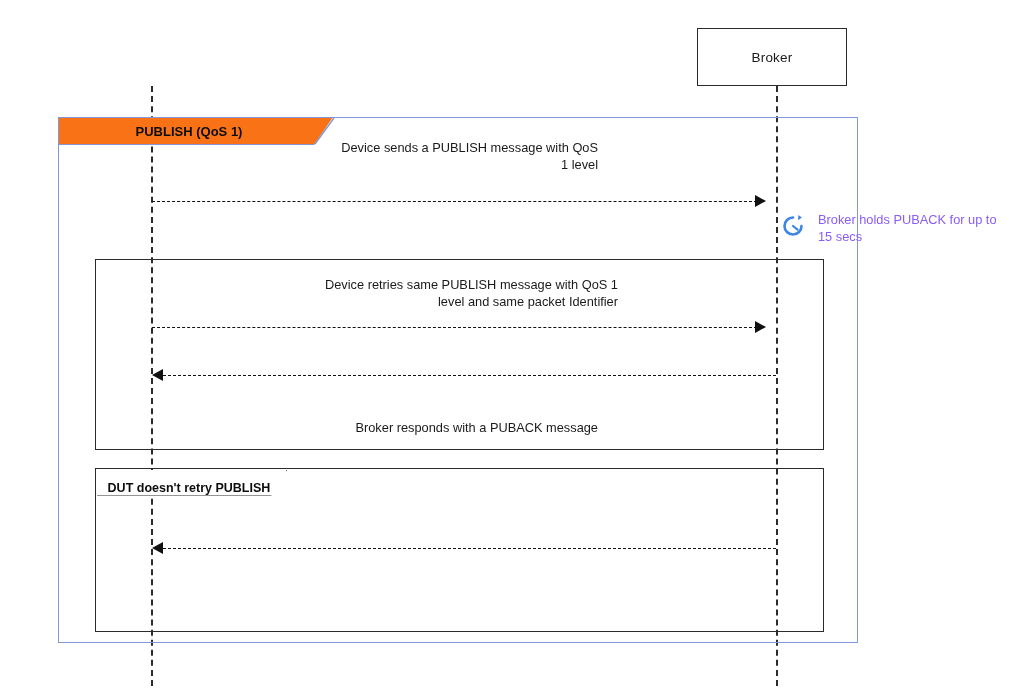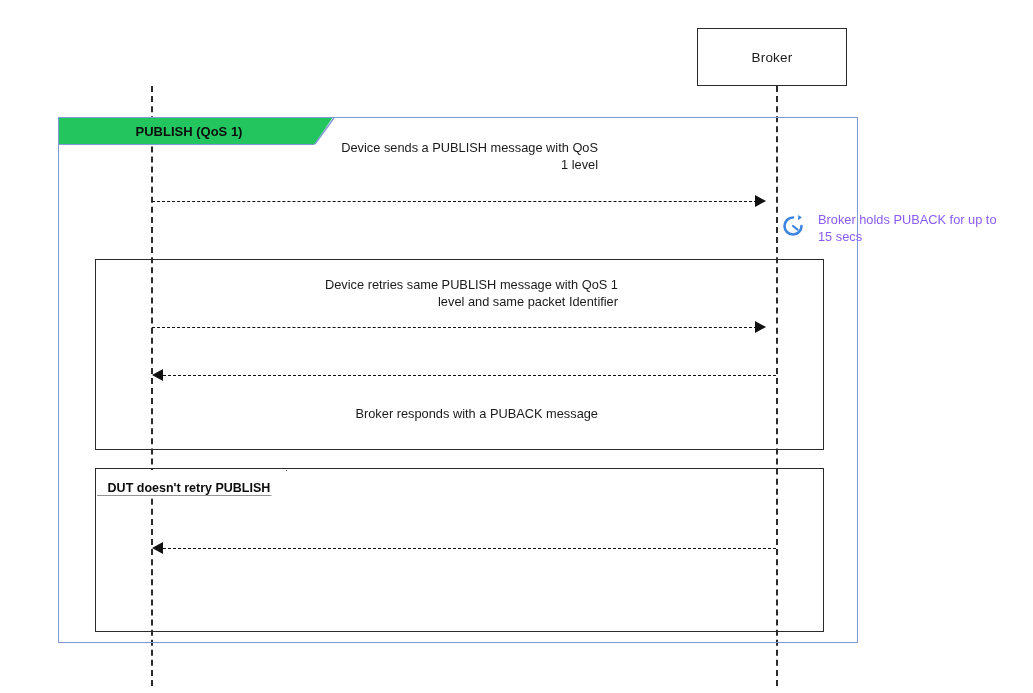--- a/index.html
+++ b/index.html
@@ -55,21 +55,21 @@
     border: 1.4px solid #8098d4;
     background: transparent;
   }
   
   #outer-frame-label {
     position: absolute;
     left: 58px;
     top: 117px;
     width: 275px;
     height: 28px;
-    background: #22c55e;
+    background: #f97316;
     border-top: 1.4px solid #8098d4;
     border-left: 1.4px solid #8098d4;
     border-bottom: 1.4px solid #8098d4;
     box-sizing: border-box;
     clip-path: polygon(0 0, 100% 0, calc(100% - 19px) 100%, 0 100%);
     display: flex;
     align-items: center;
     justify-content: center;
     font-size: 13px;
     font-weight: bold;
@@ -151,21 +151,21 @@
   
   .msg-caption {
     position: absolute;
     text-align: right;
     font-size: 12.8px;
     line-height: 17px;
     color: #1a1a1a;
   }
   #caption-1 { left: 340px; top: 139px; width: 258px; }
   #caption-2 { left: 318px; top: 276px; width: 300px; }
-  #caption-3 { left: 340px; top: 405px; width: 258px; }
+  #caption-3 { left: 340px; top: 419px; width: 258px; }
   #caption-4 { left: 340px; top: 579px; width: 258px; }
 
   
   #timer-icon {
     position: absolute;
     left: 778px;
     top: 211px;
     width: 30px;
     height: 30px;
   }

